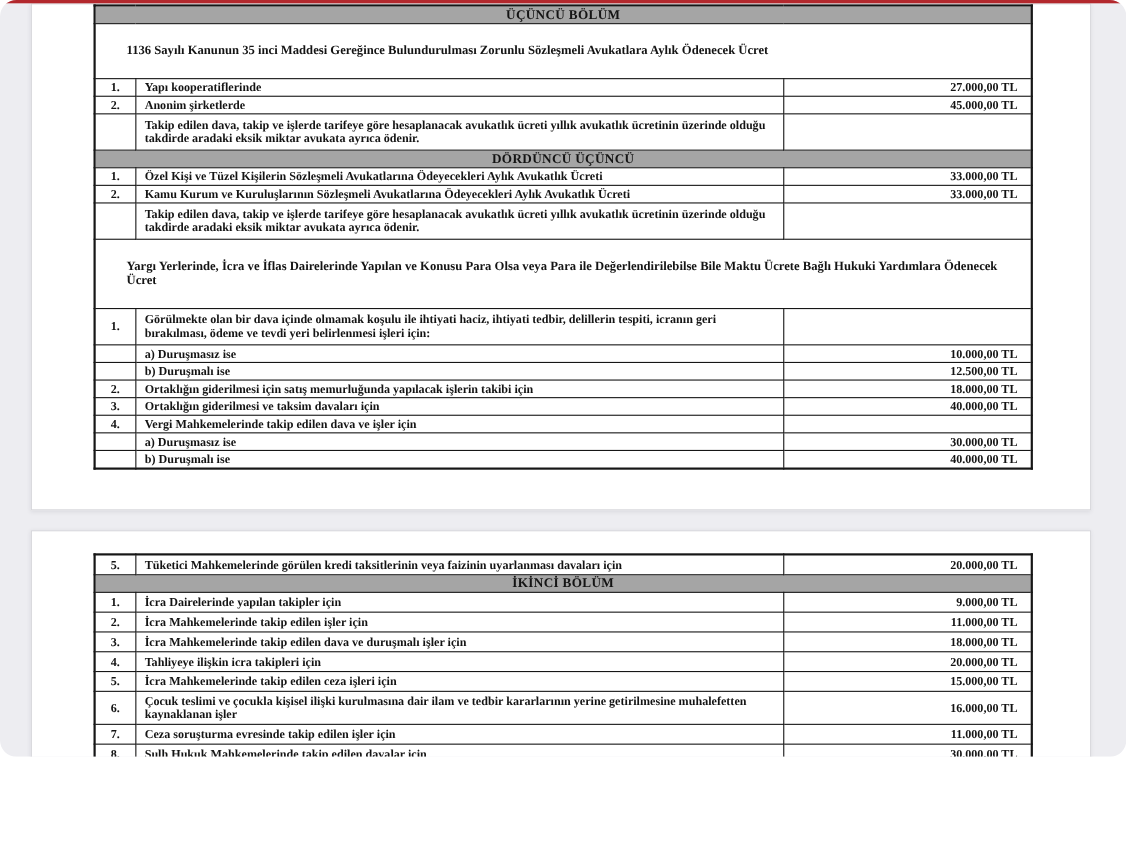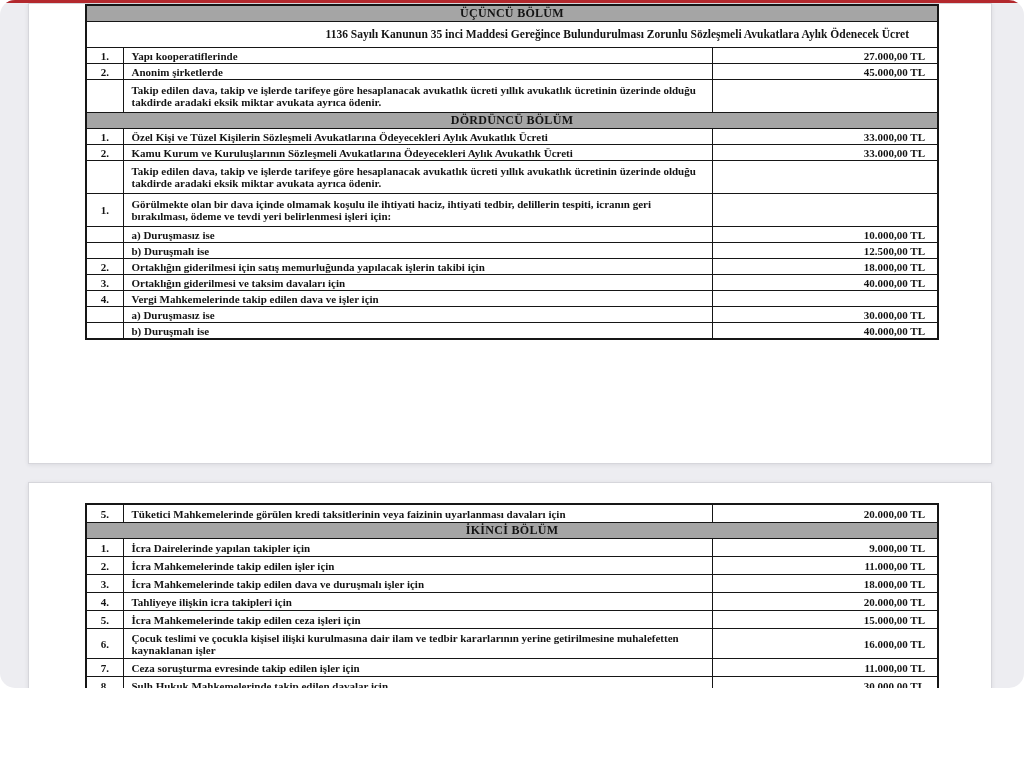--- a/index.html
+++ b/index.html
@@ -73,24 +73,24 @@
 
   tr.section-row td {
     background: #a5a5a5;
     text-align: center;
     font-size: 12px;
     line-height: 13px;
     padding: 1px 0;
     letter-spacing: 0.3px;
   }
   tr.title-row td {
-    text-align: right;
+    text-align: left;
     font-size: 11.5px;
     line-height: 13px;
-    padding: 6px 28px;
+    padding: 18px 28px;
   }
   #page-2 tr.item-row td { padding-top: 2.5px; padding-bottom: 2.5px; }
 </style>
 </head>
 <body>
 
 <div class="viewport">
   <div class="red-line"></div>
 
   <div class="page" id="page-1">
@@ -119,37 +119,40 @@
             <td class="desc">Anonim şirketlerde</td>
             <td class="val">45.000,00 TL</td>
           </tr>
           <tr class="item-row note">
             <td class="num"></td>
             <td class="desc">Takip edilen dava, takip ve işlerde tarifeye göre hesaplanacak avukatlık ücreti yıllık avukatlık ücretinin üzerinde olduğu takdirde aradaki eksik miktar avukata ayrıca ödenir.</td>
             <td class="val"></td>
           </tr>
           <tr class="section-row">
             <td colspan="3">
-              <div>DÖRDÜNCÜ BÖLÜM</div>
+              <div>DÖRDÜNCÜ ÜÇÜNCÜ</div>
             </td>
           </tr>
           <tr class="item-row">
             <td class="num">1.</td>
             <td class="desc">Özel Kişi ve Tüzel Kişilerin Sözleşmeli Avukatlarına Ödeyecekleri Aylık Avukatlık Ücreti</td>
             <td class="val">33.000,00 TL</td>
           </tr>
           <tr class="item-row">
             <td class="num">2.</td>
             <td class="desc">Kamu Kurum ve Kuruluşlarının Sözleşmeli Avukatlarına Ödeyecekleri Aylık Avukatlık Ücreti</td>
             <td class="val">33.000,00 TL</td>
           </tr>
           <tr class="item-row note">
             <td class="num"></td>
             <td class="desc">Takip edilen dava, takip ve işlerde tarifeye göre hesaplanacak avukatlık ücreti yıllık avukatlık ücretinin üzerinde olduğu takdirde aradaki eksik miktar avukata ayrıca ödenir.</td>
             <td class="val"></td>
+          </tr>
+          <tr class="title-row">
+            <td colspan="3">Yargı Yerlerinde, İcra ve İflas Dairelerinde Yapılan ve Konusu Para Olsa veya Para ile Değerlendirilebilse Bile Maktu Ücrete Bağlı Hukuki Yardımlara Ödenecek Ücret</td>
           </tr>
           <tr class="item-row note">
             <td class="num">1.</td>
             <td class="desc">Görülmekte olan bir dava içinde olmamak koşulu ile ihtiyati haciz, ihtiyati tedbir, delillerin tespiti, icranın geri bırakılması, ödeme ve tevdi yeri belirlenmesi işleri için:</td>
             <td class="val"></td>
           </tr>
           <tr class="item-row">
             <td class="num"></td>
             <td class="desc">a) Duruşmasız ise</td>
             <td class="val">10.000,00 TL</td>

